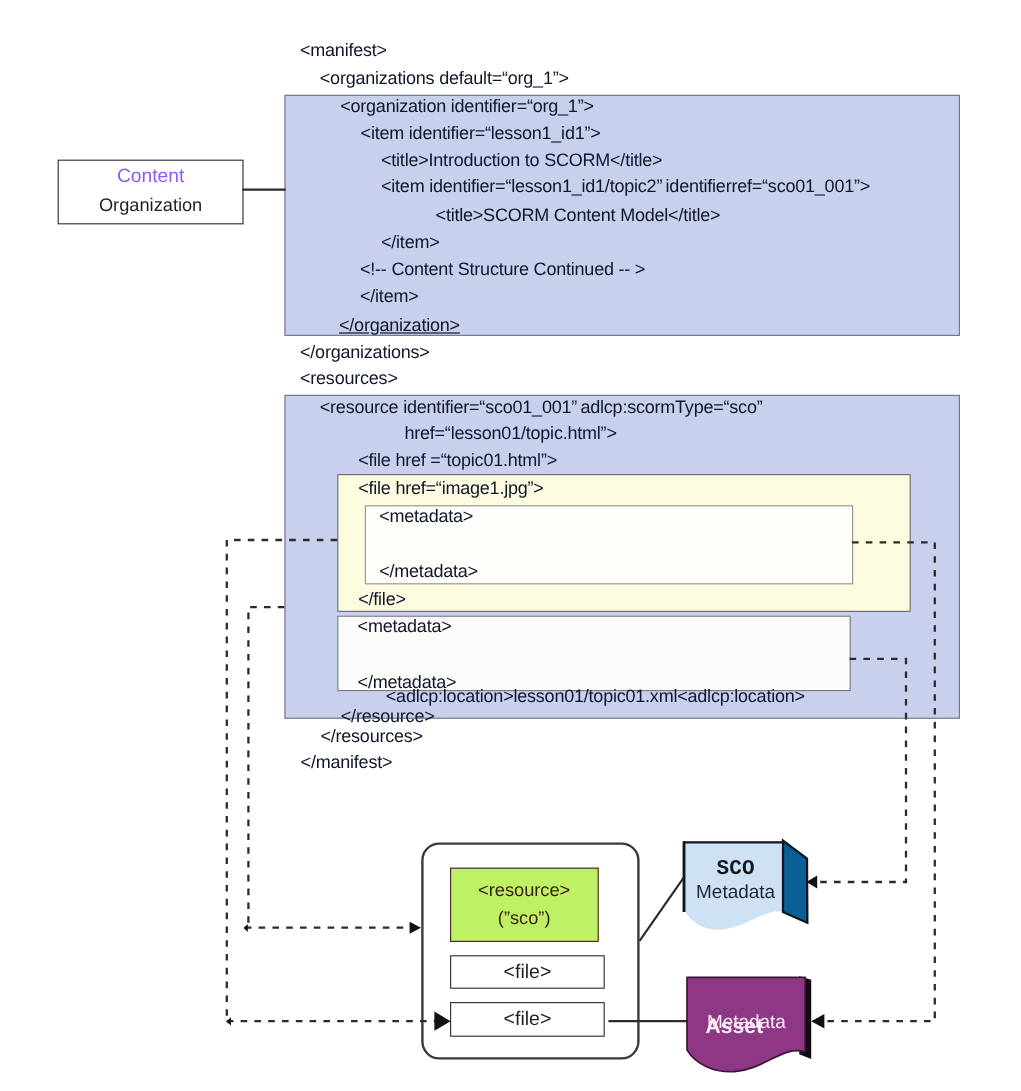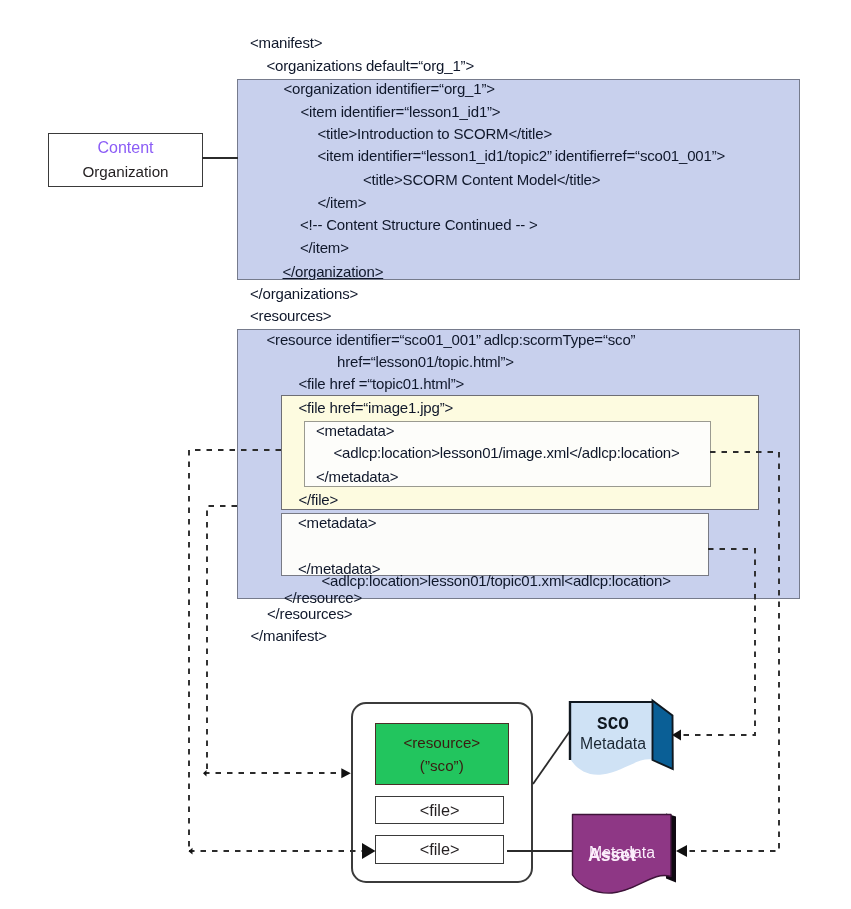--- a/index.html
+++ b/index.html
@@ -42,33 +42,32 @@
       <div class="xml" style="left: 300px; top: 217.4px;">&lt;!-- Content Structure Continued -- &gt;</div>
       <div class="xml" style="left: 300px; top: 239.8px;">&lt;/item&gt;</div>
       <div class="xml" style="left: 282.5px; top: 263.5px; text-decoration: underline;">&lt;/organization&gt;</div>
       <div class="xml" style="left: 250px; top: 286.4px;">&lt;/organizations&gt;</div>
       <div class="xml" style="left: 250px; top: 308.4px;">&lt;resources&gt;</div>
       <div class="xml" style="left: 266.5px; top: 332.3px;">&lt;resource identifier=“sco01_001” adlcp:scormType=“sco”</div>
       <div class="xml" style="left: 337px; top: 353.8px;">href=“lesson01/topic.html”&gt;</div>
       <div class="xml" style="left: 298.5px; top: 376.2px;">&lt;file href =“topic01.html”&gt;</div>
       <div class="xml" style="left: 298.5px; top: 400.1px;">&lt;file href=“image1.jpg”&gt;</div>
       <div class="xml" style="left: 316px; top: 422.9px;">&lt;metadata&gt;</div>
-      <div class="xml" style="left: 333.5px; top: 445.4px;">&lt;adlcp:location&gt;lesson01/image.xml&lt;/adlcp:location&gt;</div>
       <div class="xml" style="left: 316px; top: 468.7px;">&lt;/metadata&gt;</div>
       <div class="xml" style="left: 298.5px; top: 491.9px;">&lt;/file&gt;</div>
       <div class="xml" style="left: 298px; top: 515.1px;">&lt;metadata&gt;</div>
       <div class="xml" style="left: 321.5px; top: 536.9px; margin-top: 36px;">&lt;adlcp:location&gt;lesson01/topic01.xml&lt;adlcp:location&gt;</div>
       <div class="xml" style="left: 298px; top: 560.5px;">&lt;/metadata&gt;</div>
       <div class="xml" style="left: 284px; top: 590px;">&lt;/resource&gt;</div>
       <div class="xml" style="left: 267px; top: 605.9px;">&lt;/resources&gt;</div>
       <div class="xml" style="left: 250.5px; top: 628px; text-align: right;">&lt;/manifest&gt;</div>
     </div>
 
   <div style="position:absolute;left:351px;top:702px;width:182px;height:181px;border:2px solid #3b3b3b;border-radius:15px;background:#fff;box-sizing:border-box;"></div>
-  <div class="ctr" style="position:absolute;left:374.8px;top:722.5px;width:134px;height:62.5px;background:#22c55e;border:1.3px solid #4a3028;box-sizing:border-box;">
+  <div class="ctr" style="position:absolute;left:374.8px;top:722.5px;width:124px;height:62.5px;background:#bef264;border:1.3px solid #4a3028;box-sizing:border-box;">
      <div style="font-size:15.2px;color:#3b1b10;">&lt;resource&gt;</div>
      <div style="font-size:15.2px;color:#3b1b10;margin-top:6px;">(”sco”)</div>
   </div>
   <div class="ctr" style="position:absolute;left:374.8px;top:796px;width:129.5px;height:28.2px;background:#fff;border:1.4px solid #3a3a3a;box-sizing:border-box;">
      <div style="font-size:16.3px;color:#231f20;">&lt;file&gt;</div>
   </div>
   <div class="ctr" style="position:absolute;left:374.8px;top:835px;width:129.5px;height:29px;background:#fff;border:1.4px solid #3a3a3a;box-sizing:border-box;">
      <div style="font-size:16.3px;color:#231f20;">&lt;file&gt;</div>
   </div>
 

